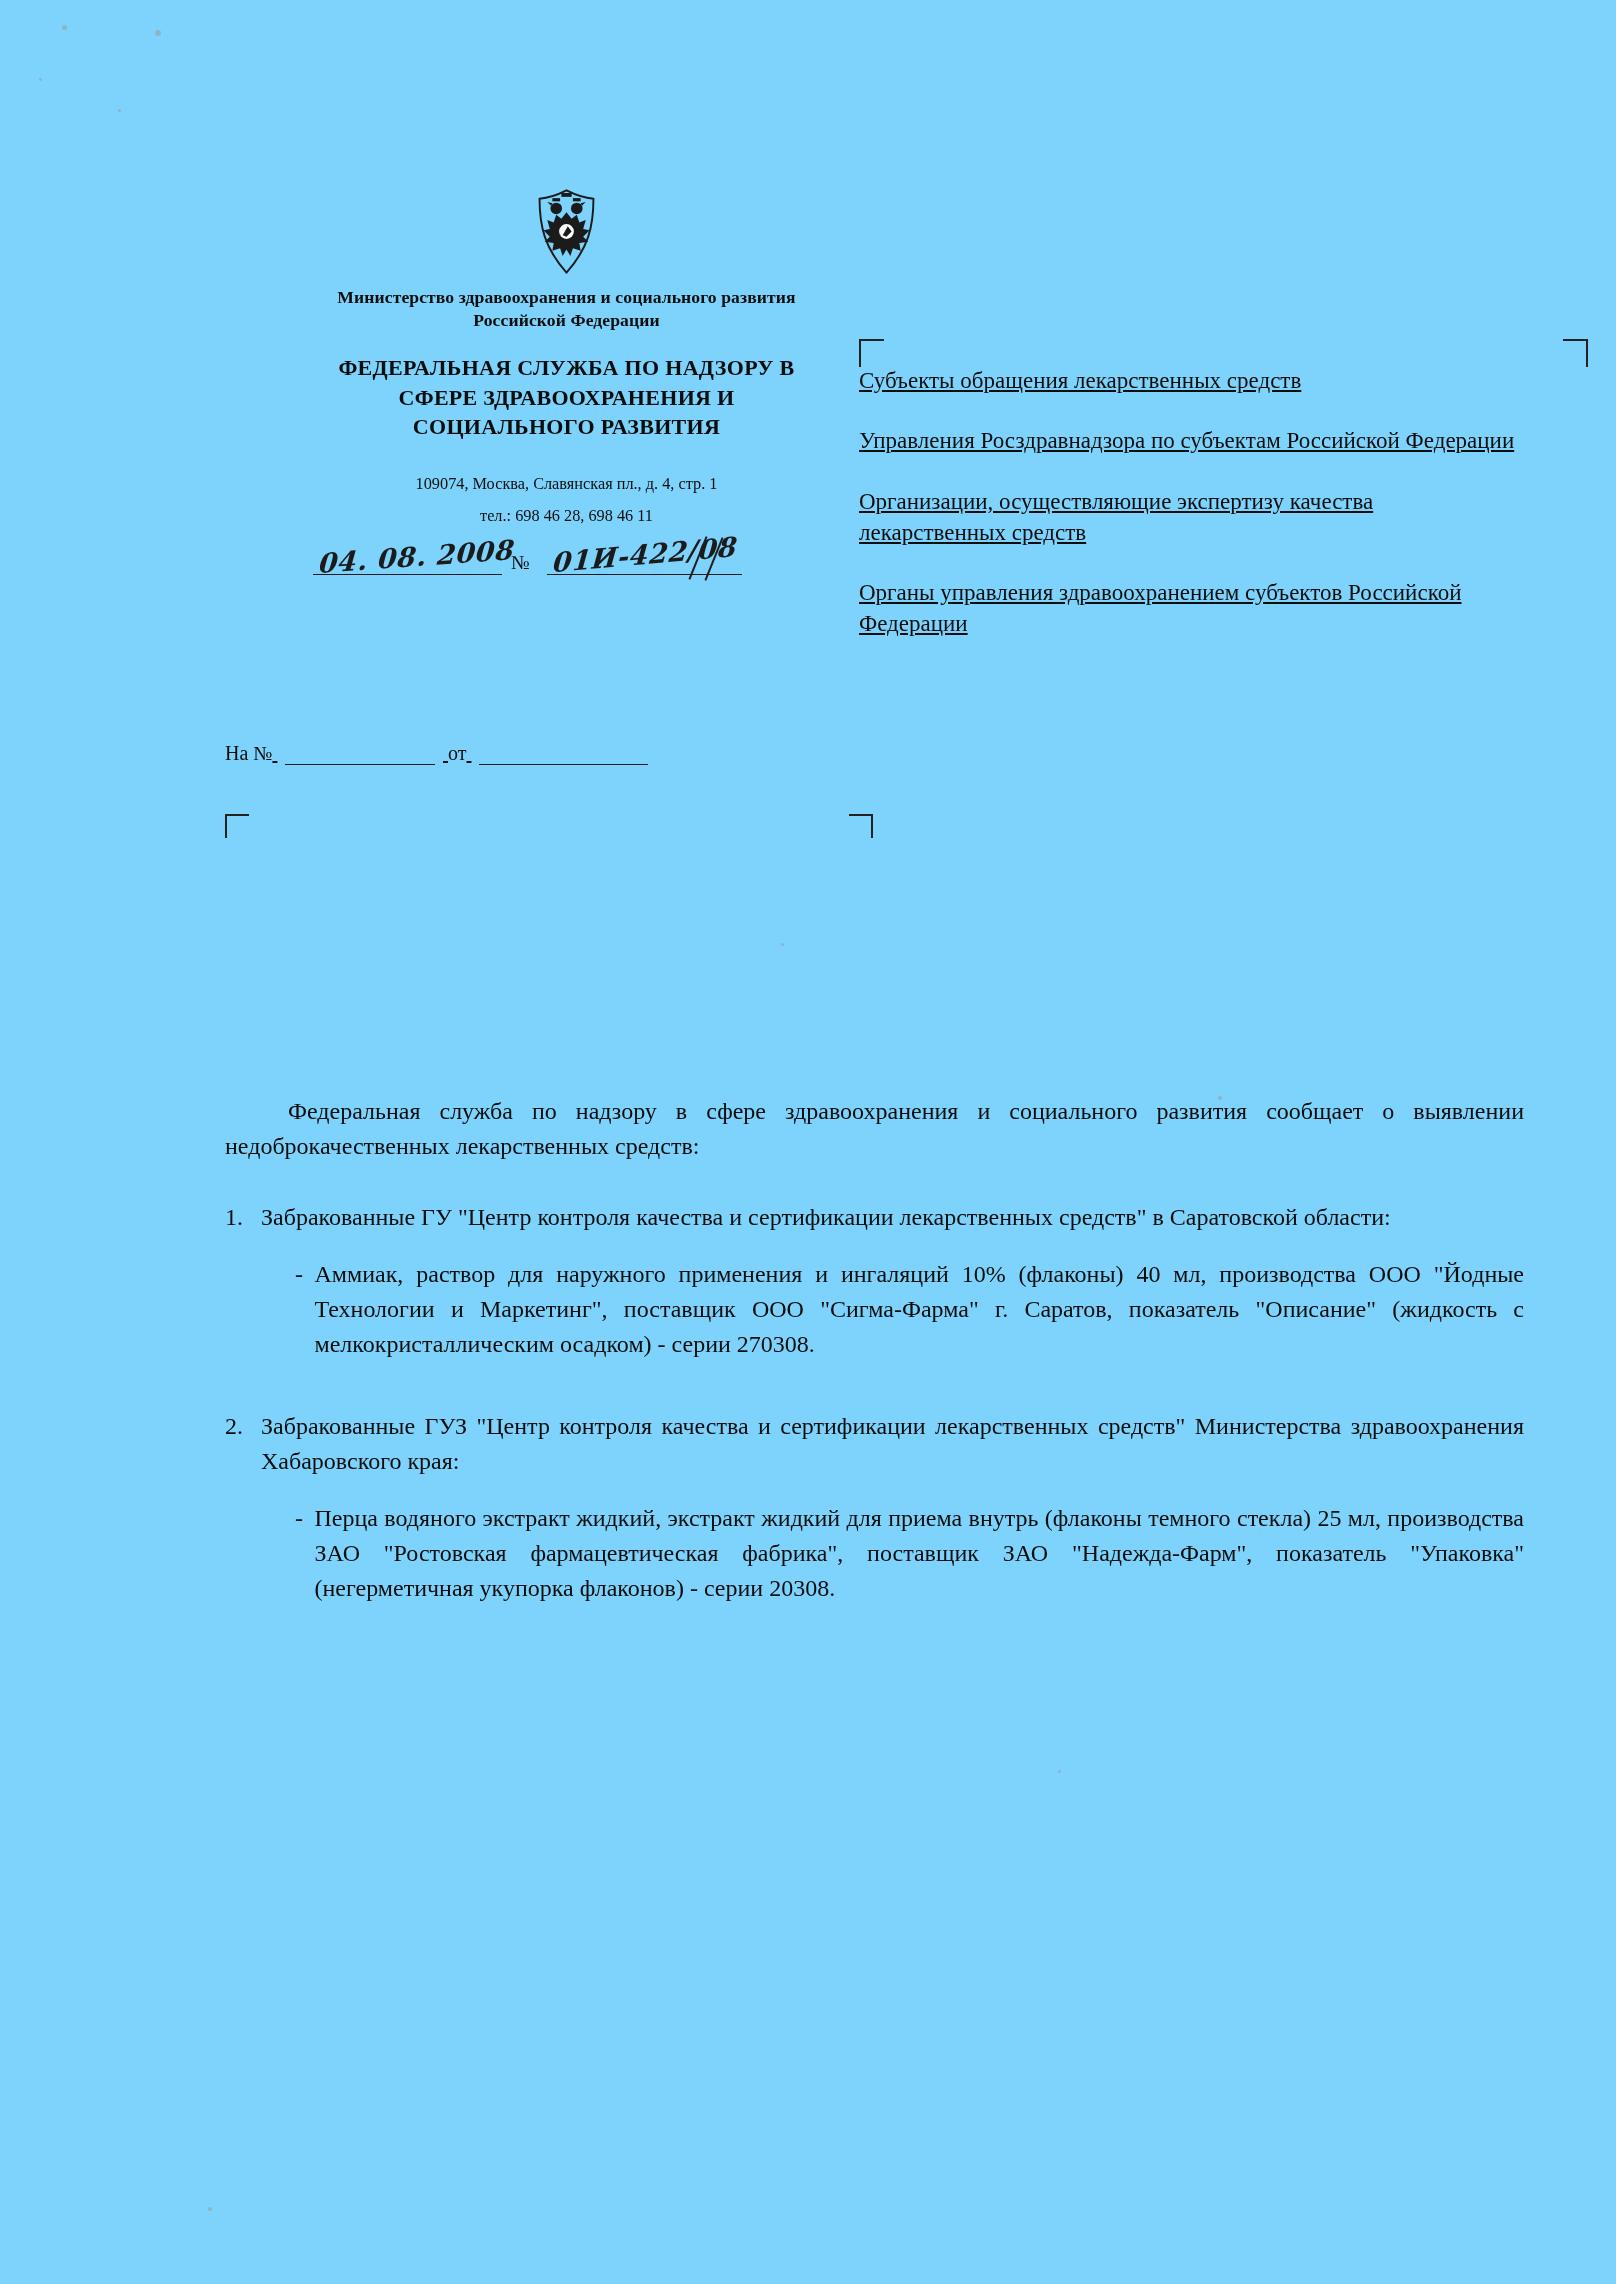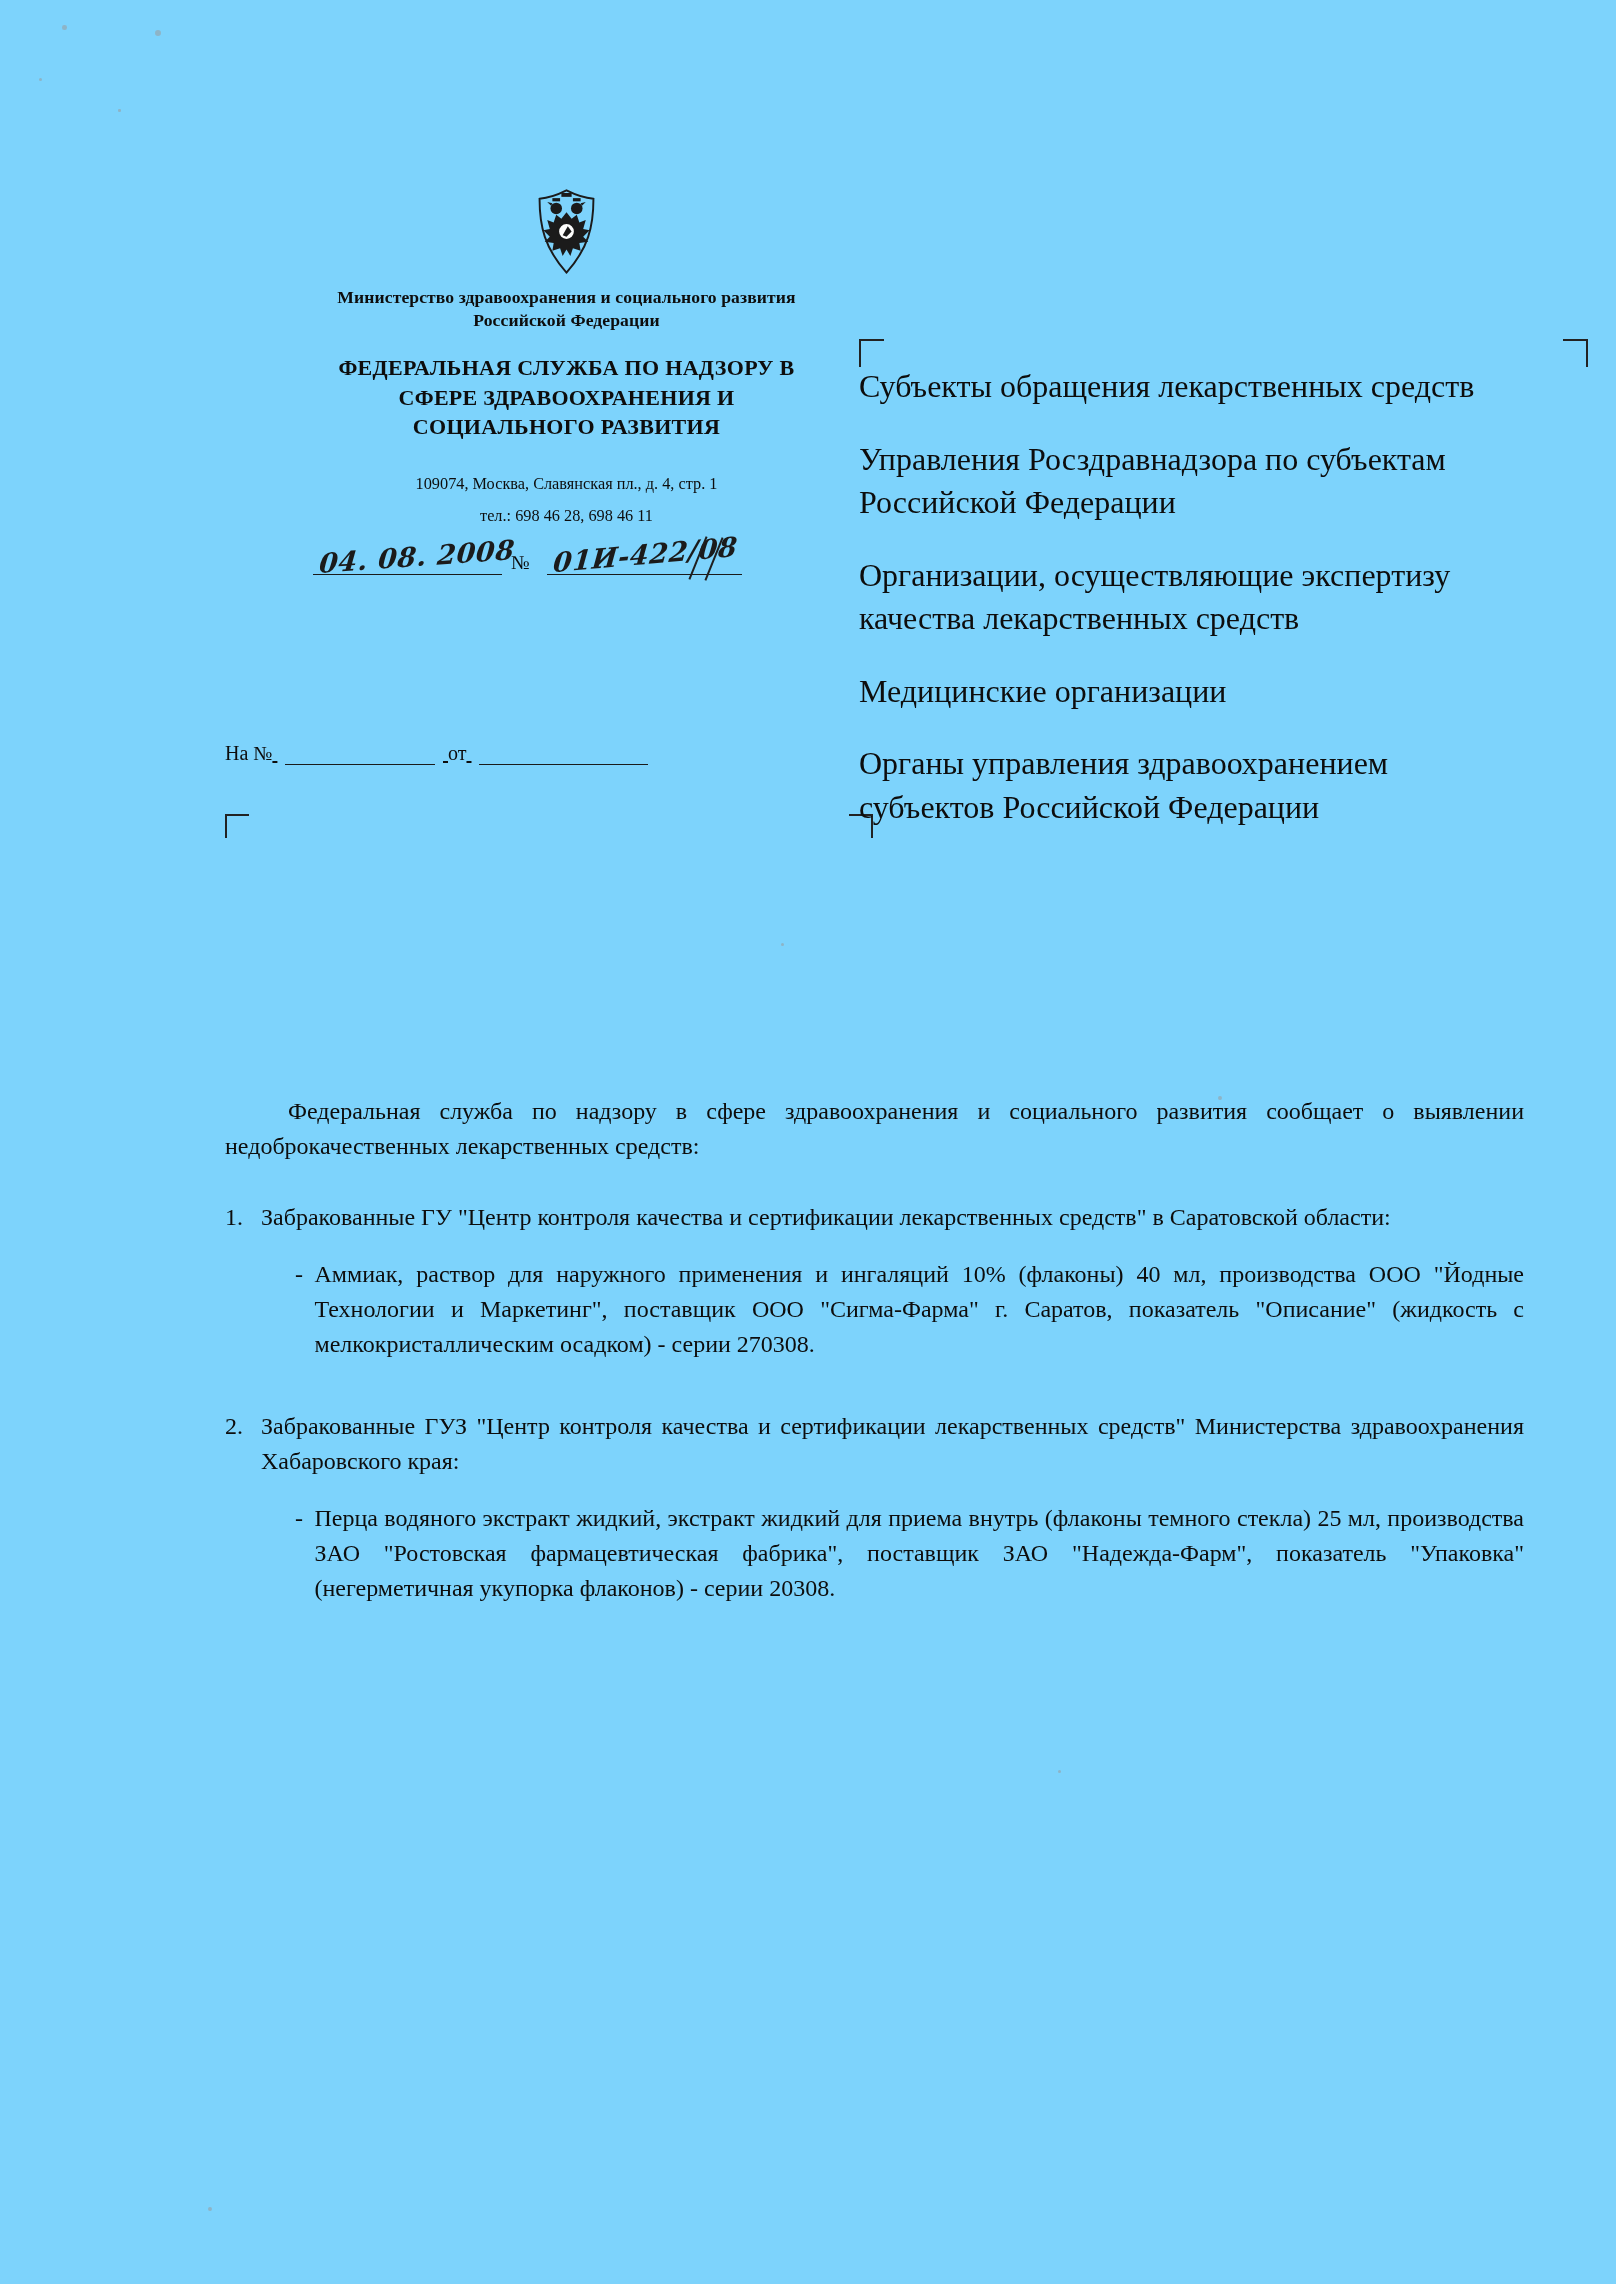--- a/index.html
+++ b/index.html
@@ -171,24 +171,25 @@
   }
   .addr-brk {
     position: absolute;
     width: 23.4px;
     height: 26px;
   }
   .addr-brk.tl { left: 0; top: 0; border-left: 2px solid #222; border-top: 2px solid #222; }
   .addr-brk.tr { right: -39px; top: 0; border-right: 2px solid #222; border-top: 2px solid #222; }
 
   .addr-item {
-    font-size: 32px;
+    font-size: 23px;
     line-height: 1.36;
     margin-bottom: 29px;
     max-width: 658px;
+    text-decoration: underline;
   }
 
   
   .body {
     position: absolute;
     left: 225px;
     top: 1094px;
     width: 1299px;
     font-size: 24px;
     line-height: 1.46;
@@ -294,21 +295,20 @@
     <span class="brk tr"></span>
   </div>
 
   <div class="addressees">
     <span class="addr-brk tl"></span>
     <span class="addr-brk tr"></span>
 
     <div class="addr-item">Субъекты обращения лекарственных средств</div>
     <div class="addr-item">Управления Росздравнадзора по субъектам Российской Федерации</div>
     <div class="addr-item">Организации, осуществляющие экспертизу качества лекарственных средств</div>
-    <div class="addr-item">Медицинские организации</div>
     <div class="addr-item">Органы управления здравоохранением субъектов Российской Федерации</div>
   </div>
 
   <div class="body">
 
     <div class="intro">Федеральная служба по надзору в сфере здравоохранения и социального развития сообщает о выявлении недоброкачественных лекарственных средств:</div>
 
     <div class="num-item">
       <div class="marker">1.</div>
       <div class="content">Забракованные ГУ "Центр контроля качества и сертификации лекарственных средств" в Саратовской области:</div>

